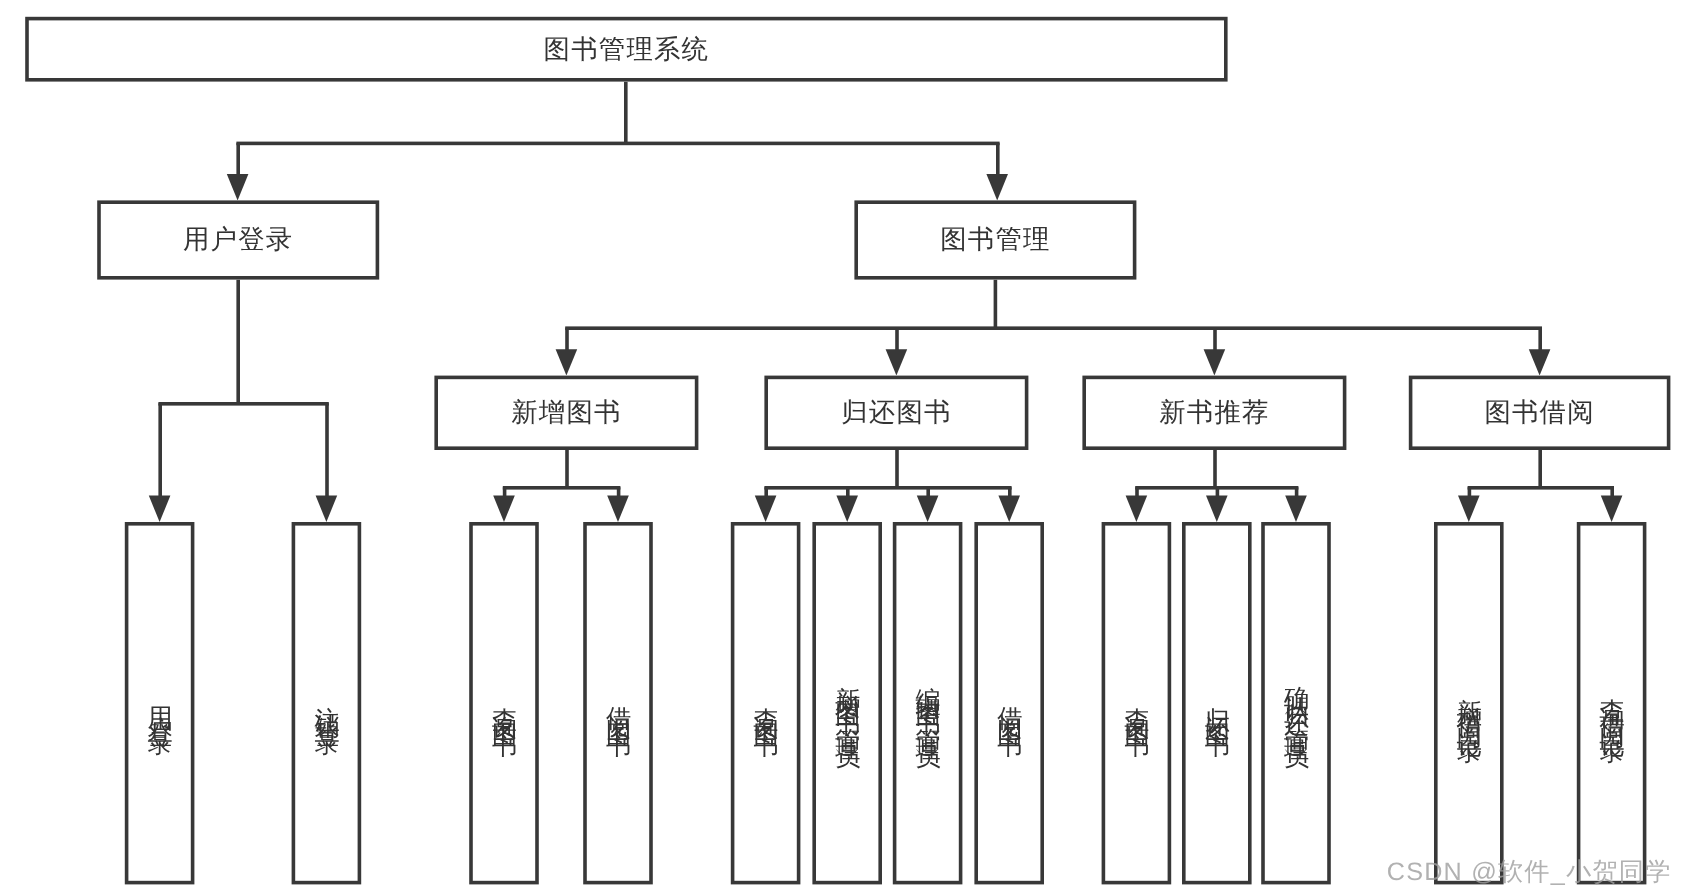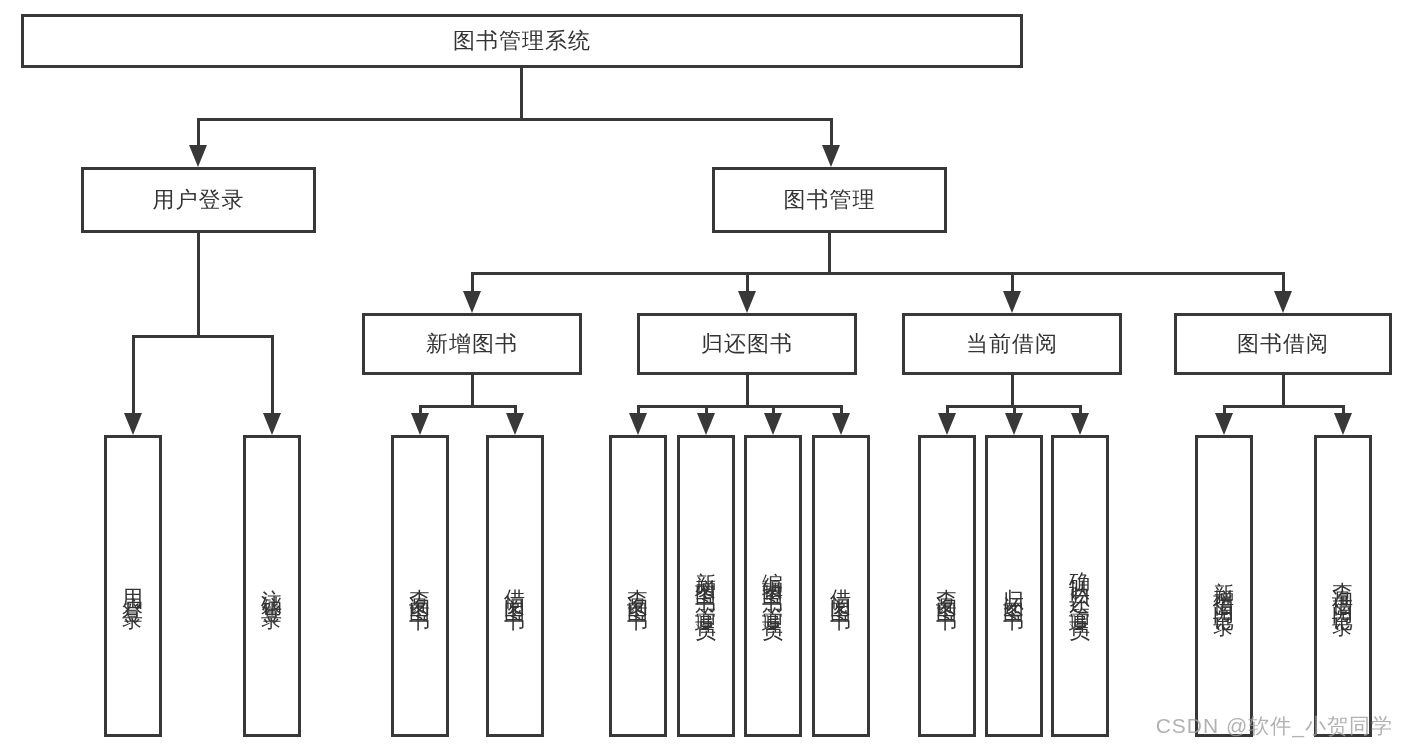--- a/index.html
+++ b/index.html
@@ -72,21 +72,21 @@
       <div class="node" style="left: 712px; top: 167px; width: 235px; height: 66px; align-items: center;">
         <span class="hlabel">图书管理</span>
       </div>
       <div class="node" style="left: 362px; top: 313px; width: 220px; height: 62px;">
         <span class="hlabel">新增图书</span>
       </div>
       <div class="node" style="left: 637px; top: 313px; width: 220px; height: 62px;">
         <span class="hlabel">归还图书</span>
       </div>
       <div class="node" style="left: 902px; top: 313px; width: 220px; height: 62px;">
-        <span class="hlabel">当前借阅</span>
+        <span class="hlabel">新书推荐</span>
       </div>
       <div class="node" style="left: 1174px; top: 313px; width: 218px; height: 62px;">
         <span class="hlabel">图书借阅</span>
       </div>
       <div class="node" style="left: 104px; top: 435px; width: 58px; height: 302px;">
         <span class="vlabel">用户登录</span>
       </div>
       <div class="node" style="left: 243px; top: 435px; width: 58px; height: 302px;">
         <span class="vlabel">注销登录</span>
       </div>

